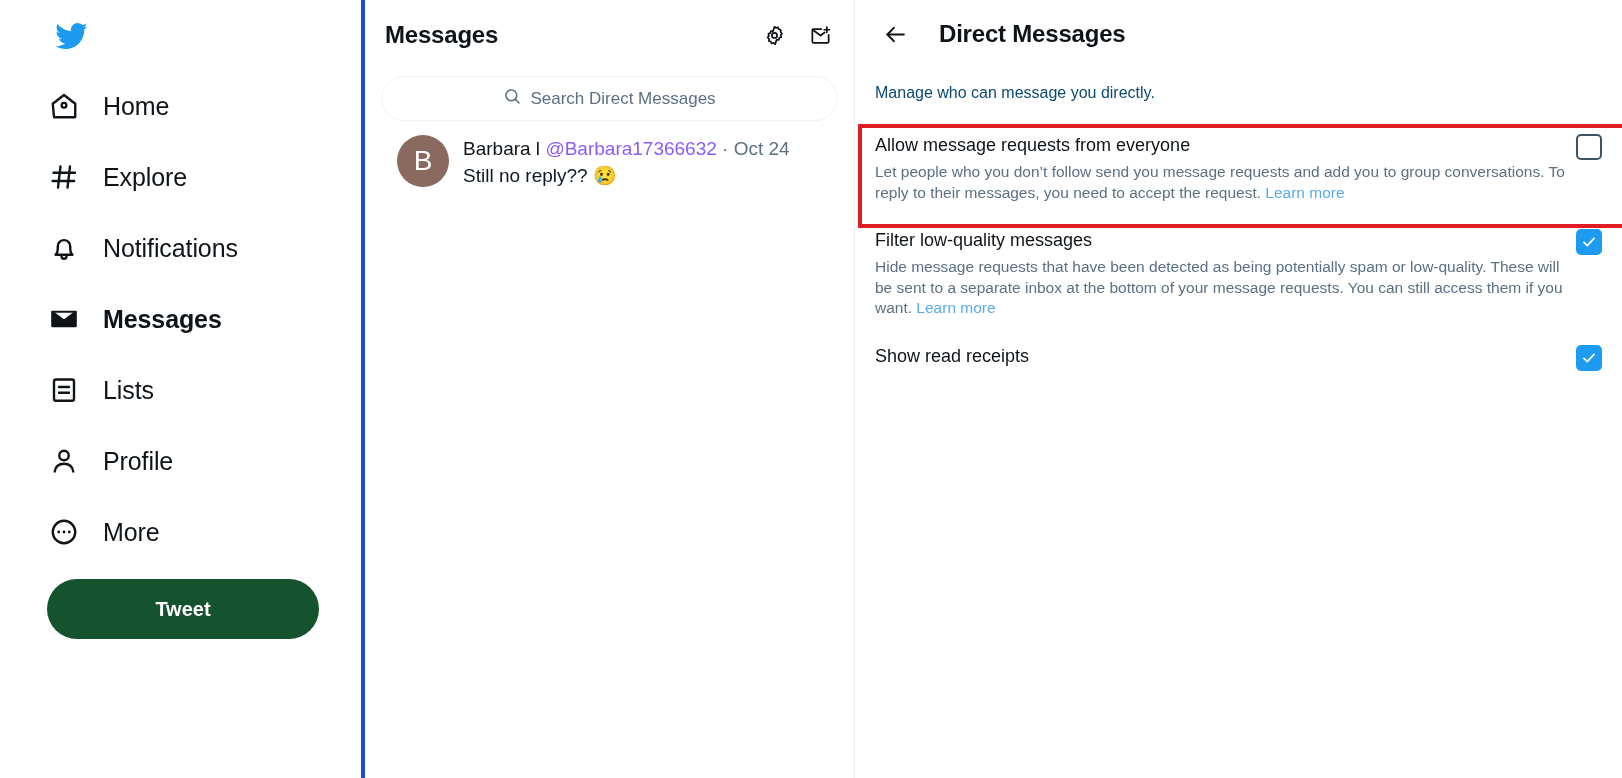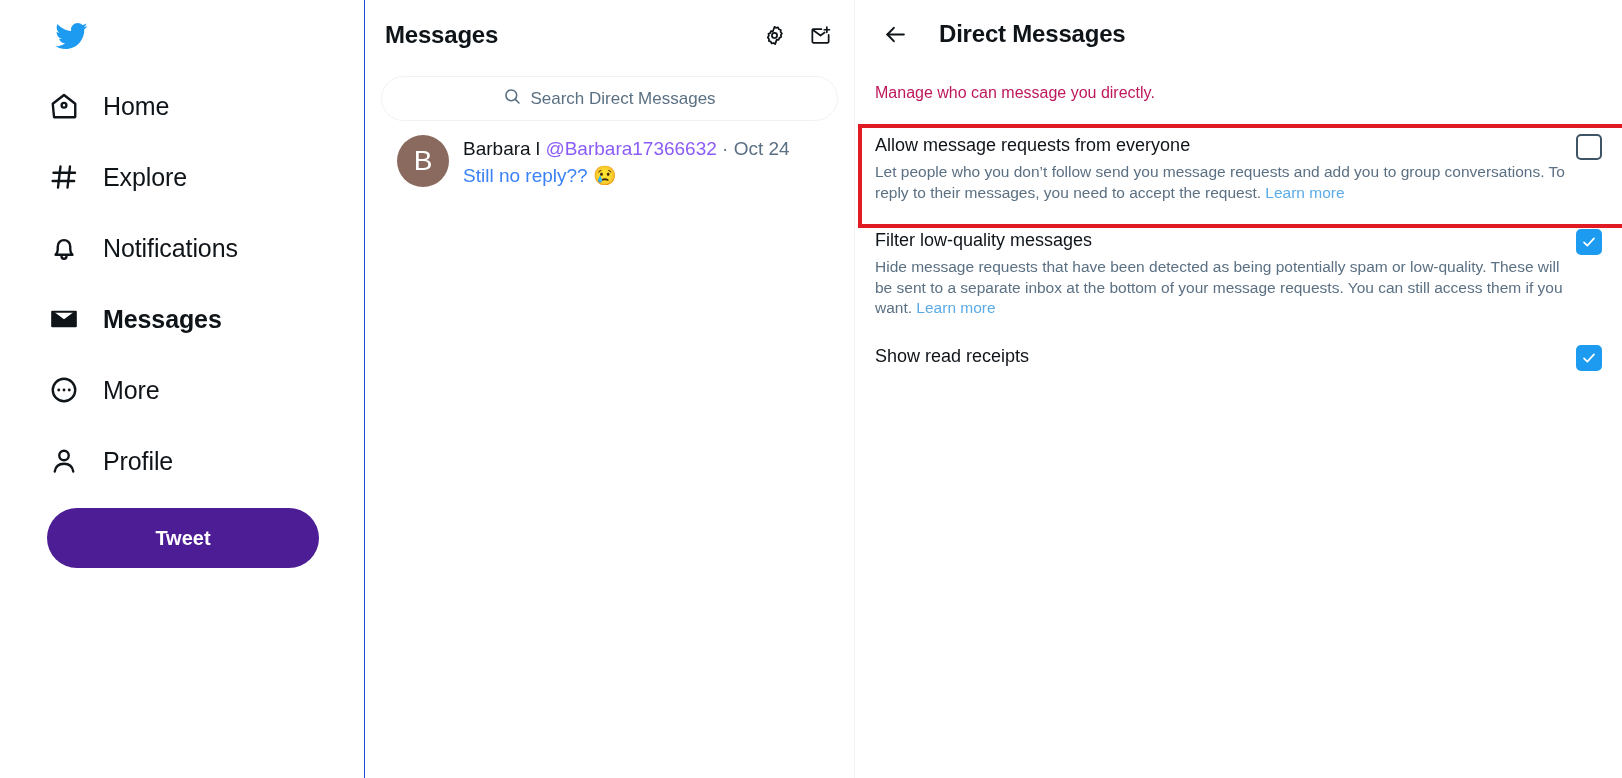--- a/index.html
+++ b/index.html
@@ -17,21 +17,21 @@
     height: 778px;
     display: flex;
     background: #ffffff;
   }
 
   
   .sidebar {
     width: 365px;
     height: 778px;
     flex: 0 0 365px;
-    border-right: 1px solid #1d4ed8;
+    border-right: 4px solid #1d4ed8;
     padding-left: 47px;
     padding-top: 10px;
     position: relative;
   }
   .logo {
     width: 52px;
     height: 52px;
     display: flex;
     align-items: center;
     justify-content: flex-start;
@@ -60,21 +60,21 @@
     color: #0f1419;
     letter-spacing: -0.1px;
   }
   .nav-item.active .nav-label { font-weight: 700; }
 
   .tweet-btn {
     margin-top: 12px;
     width: 272px;
     height: 60px;
     border-radius: 32px;
-    background: #4c1d95;
+    background: #14532d;
     color: #ffffff;
     font-size: 20px;
     font-weight: 700;
     border: none;
     cursor: pointer;
     display: flex;
     align-items: center;
     justify-content: center;
     font-family: "Liberation Sans", sans-serif;
   }
@@ -165,21 +165,21 @@
     line-height: 24px;
     white-space: nowrap;
   }
   .convo-name { font-weight: 400; color: #0f1419; }
   .convo-handle { color: #8b5cf6; font-weight: 400; }
   .convo-dot { color: #5b7083; }
   .convo-date { color: #5b7083; }
   .convo-preview {
     font-size: 19px;
     line-height: 26px;
-    color: #3b82f6;
+    color: #0f172a;
     margin-top: 2px;
   }
 
   
   .settings-col {
     flex: 1 1 auto;
     height: 568px;
     position: relative;
     overflow: hidden;
   }
@@ -203,21 +203,21 @@
     background: transparent;
   }
   .settings-title {
     font-size: 24px;
     font-weight: 700;
     letter-spacing: -0.2px;
     color: #0f1419;
   }
   .settings-sub {
     font-size: 16px;
-    color: #be185d;
+    color: #0c4a6e;
     padding: 14px 20px 0 20px;
     line-height: 22px;
   }
   .settings-list { padding-top: 18px; }
   .setting-row {
     display: flex;
     align-items: flex-start;
     padding: 10px 20px 14px 20px;
     gap: 11px;
     cursor: pointer;
@@ -315,41 +315,50 @@
           <path fill="currentColor" d="M2.6 6.2h18.8v11.6H2.6z"></path>
           <path fill="#ffffff" d="M3.2 6.6 12 13.1l8.8-6.5v-.9H3.2z"></path>
           <path fill="none" stroke="currentColor" stroke-width="1.7" stroke-linejoin="round" d="M2.6 6.2h18.8v11.6H2.6z"></path>
           <path fill="none" stroke="currentColor" stroke-width="1.7" stroke-linejoin="round" d="m2.9 6.5 9.1 6.8 9.1-6.8"></path>
         </svg>
       </span>
       <span class="nav-label">Messages</span>
     </div>
 
 
+    <div class="nav-item">
+      <span class="nav-icon">
+        <svg width="30" height="30" viewBox="0 0 24 24" fill="none" stroke="currentColor" stroke-width="1.9" stroke-linejoin="round" stroke-linecap="round">
+          <rect x="4" y="3.6" width="16" height="17" rx="1.6"></rect>
+          <path d="M8 9.6h8M8 14.2h8"></path>
+        </svg>
+      </span>
+      <span class="nav-label">Lists</span>
+    </div>
+
+    <div class="nav-item">
+      <span class="nav-icon">
+        <svg width="30" height="30" viewBox="0 0 24 24" fill="none" stroke="currentColor" stroke-width="1.9" stroke-linejoin="round" stroke-linecap="round">
+          <circle cx="12" cy="7.6" r="3.8"></circle>
+          <path d="M4.6 20.4c.6-4 3.6-6.2 7.4-6.2s6.8 2.2 7.4 6.2"></path>
+        </svg>
+      </span>
+      <span class="nav-label">Profile</span>
+    </div>
 
     <div class="nav-item">
       <span class="nav-icon">
         <svg width="30" height="30" viewBox="0 0 24 24" fill="none" stroke="currentColor" stroke-width="1.9">
           <circle cx="12" cy="12" r="9"></circle>
           <circle cx="7.8" cy="12" r="1.15" fill="currentColor" stroke="none"></circle>
           <circle cx="12" cy="12" r="1.15" fill="currentColor" stroke="none"></circle>
           <circle cx="16.2" cy="12" r="1.15" fill="currentColor" stroke="none"></circle>
         </svg>
       </span>
       <span class="nav-label">More</span>
-    </div>
-
-    <div class="nav-item">
-      <span class="nav-icon">
-        <svg width="30" height="30" viewBox="0 0 24 24" fill="none" stroke="currentColor" stroke-width="1.9" stroke-linejoin="round" stroke-linecap="round">
-          <circle cx="12" cy="7.6" r="3.8"></circle>
-          <path d="M4.6 20.4c.6-4 3.6-6.2 7.4-6.2s6.8 2.2 7.4 6.2"></path>
-        </svg>
-      </span>
-      <span class="nav-label">Profile</span>
     </div>
 
     <button class="tweet-btn">Tweet</button>
   </nav>
 
   <section class="dm-col">
 
     <div class="dm-header">
       <div class="dm-title">Messages</div>
       <div class="dm-header-actions">

